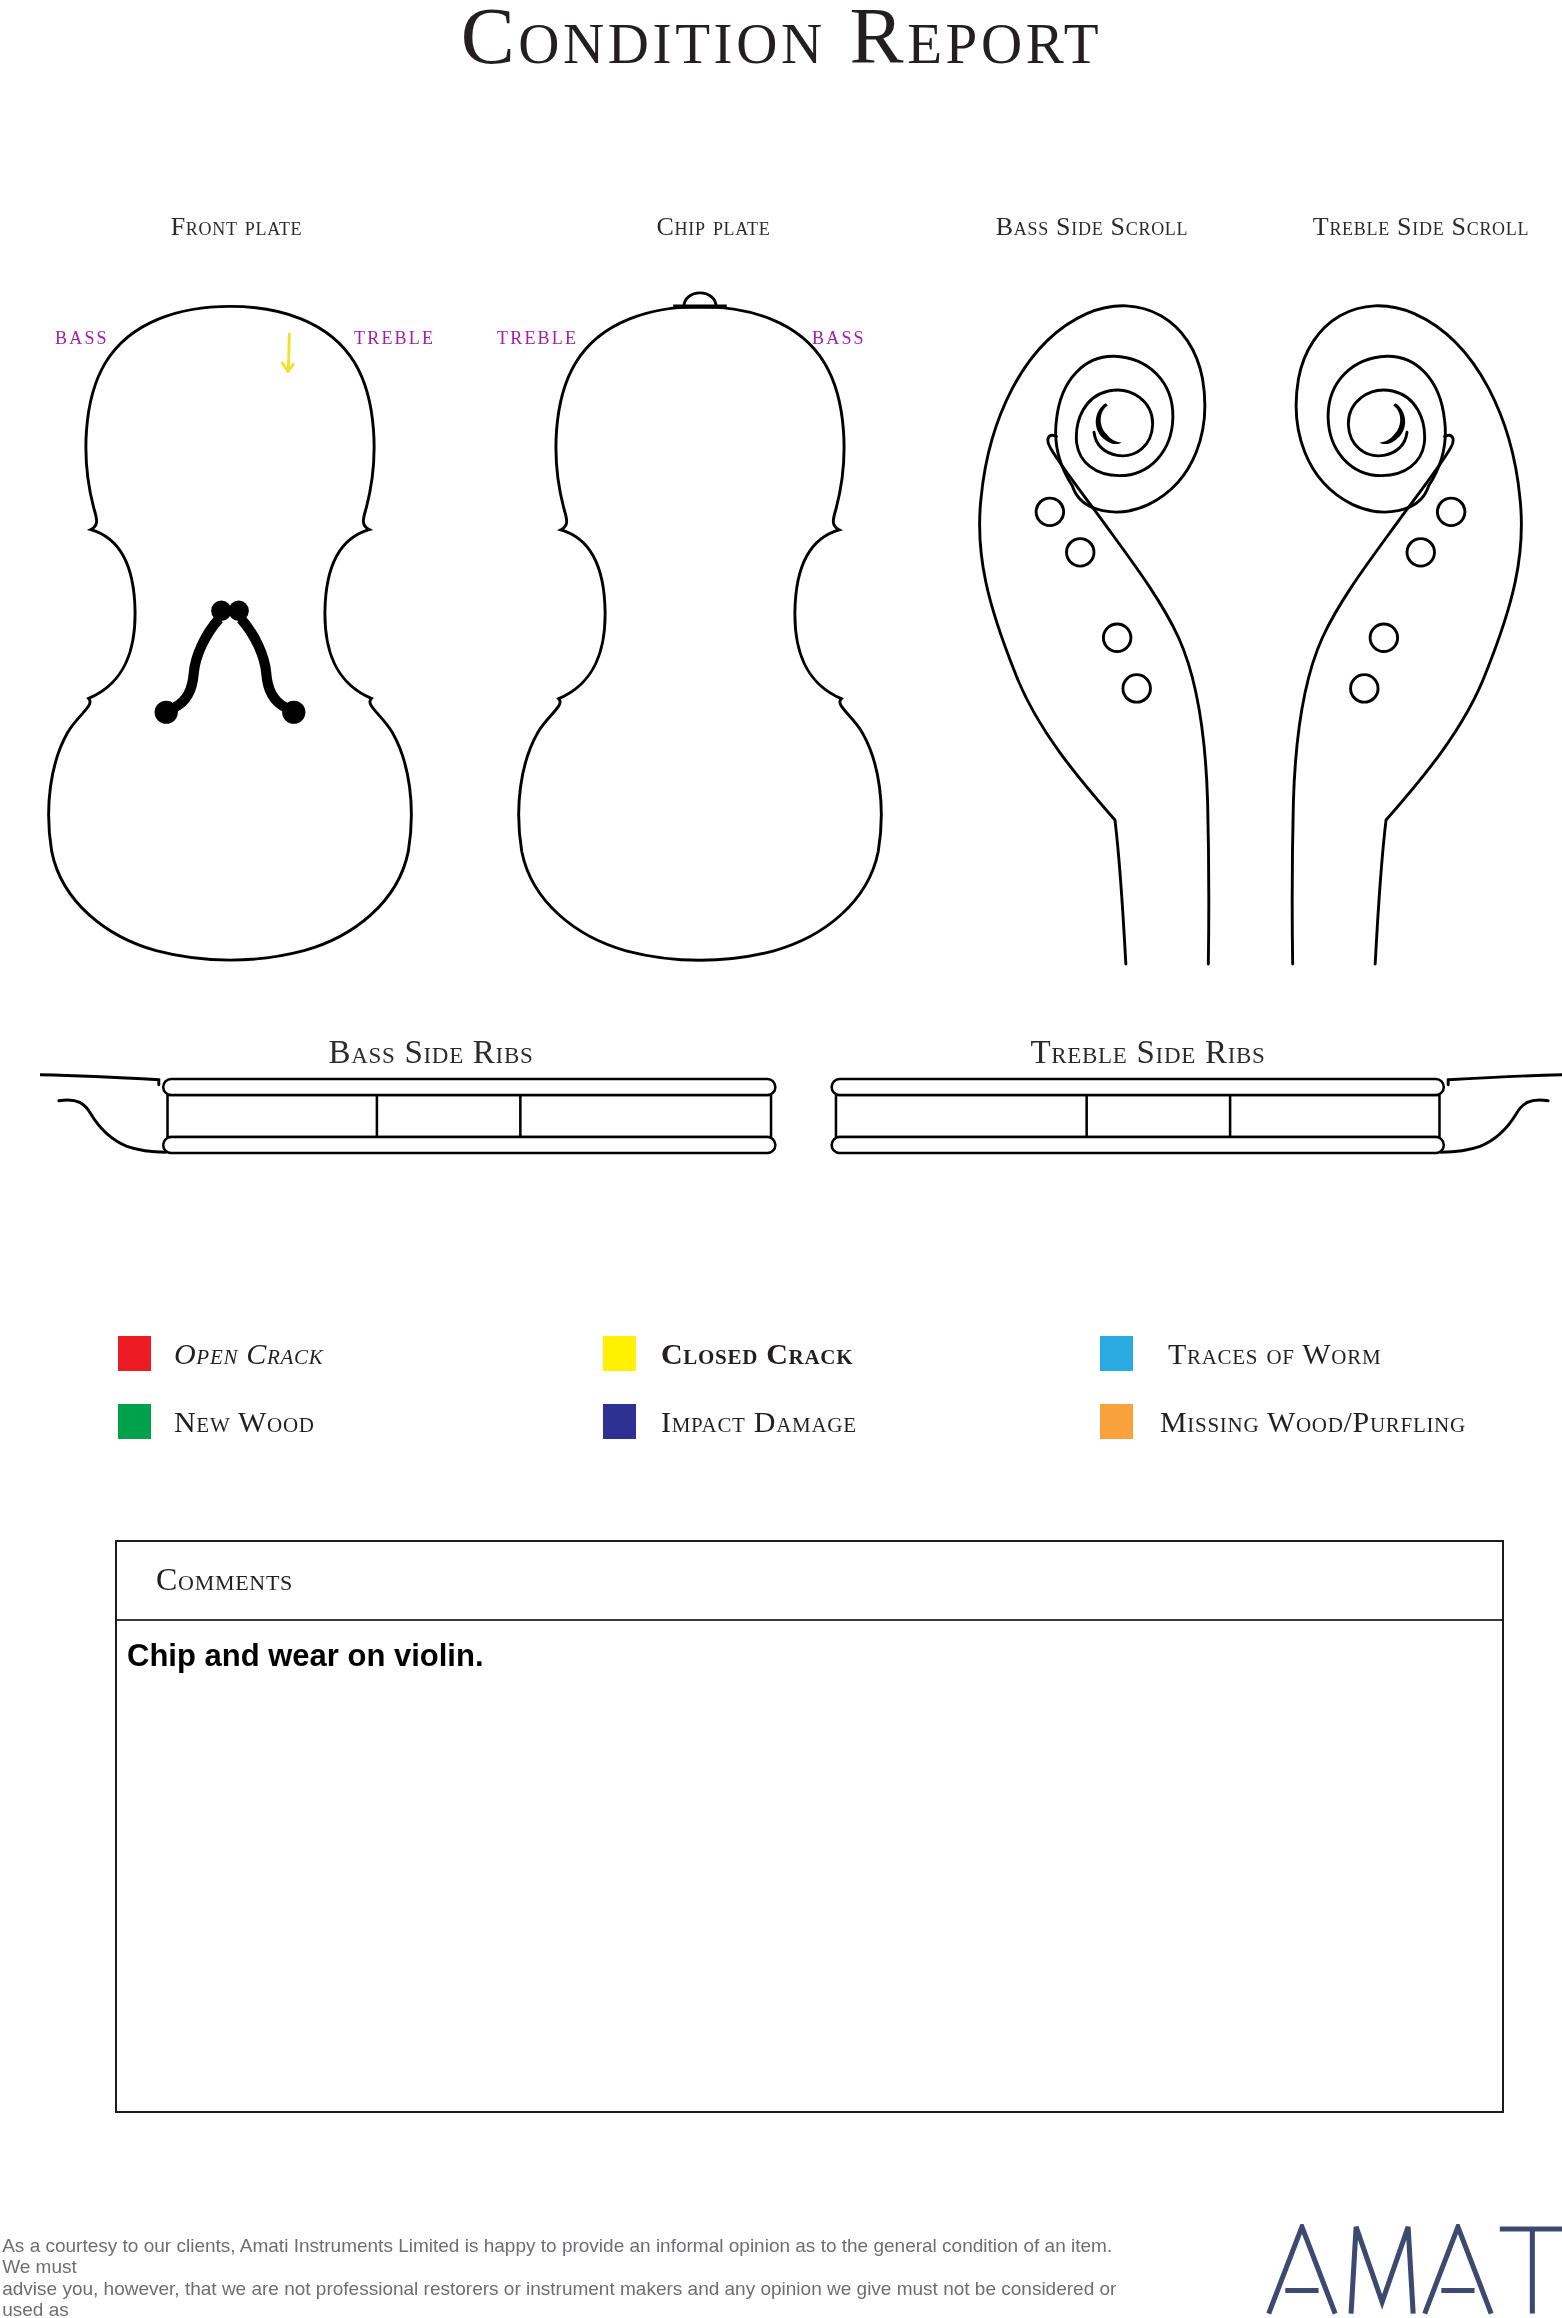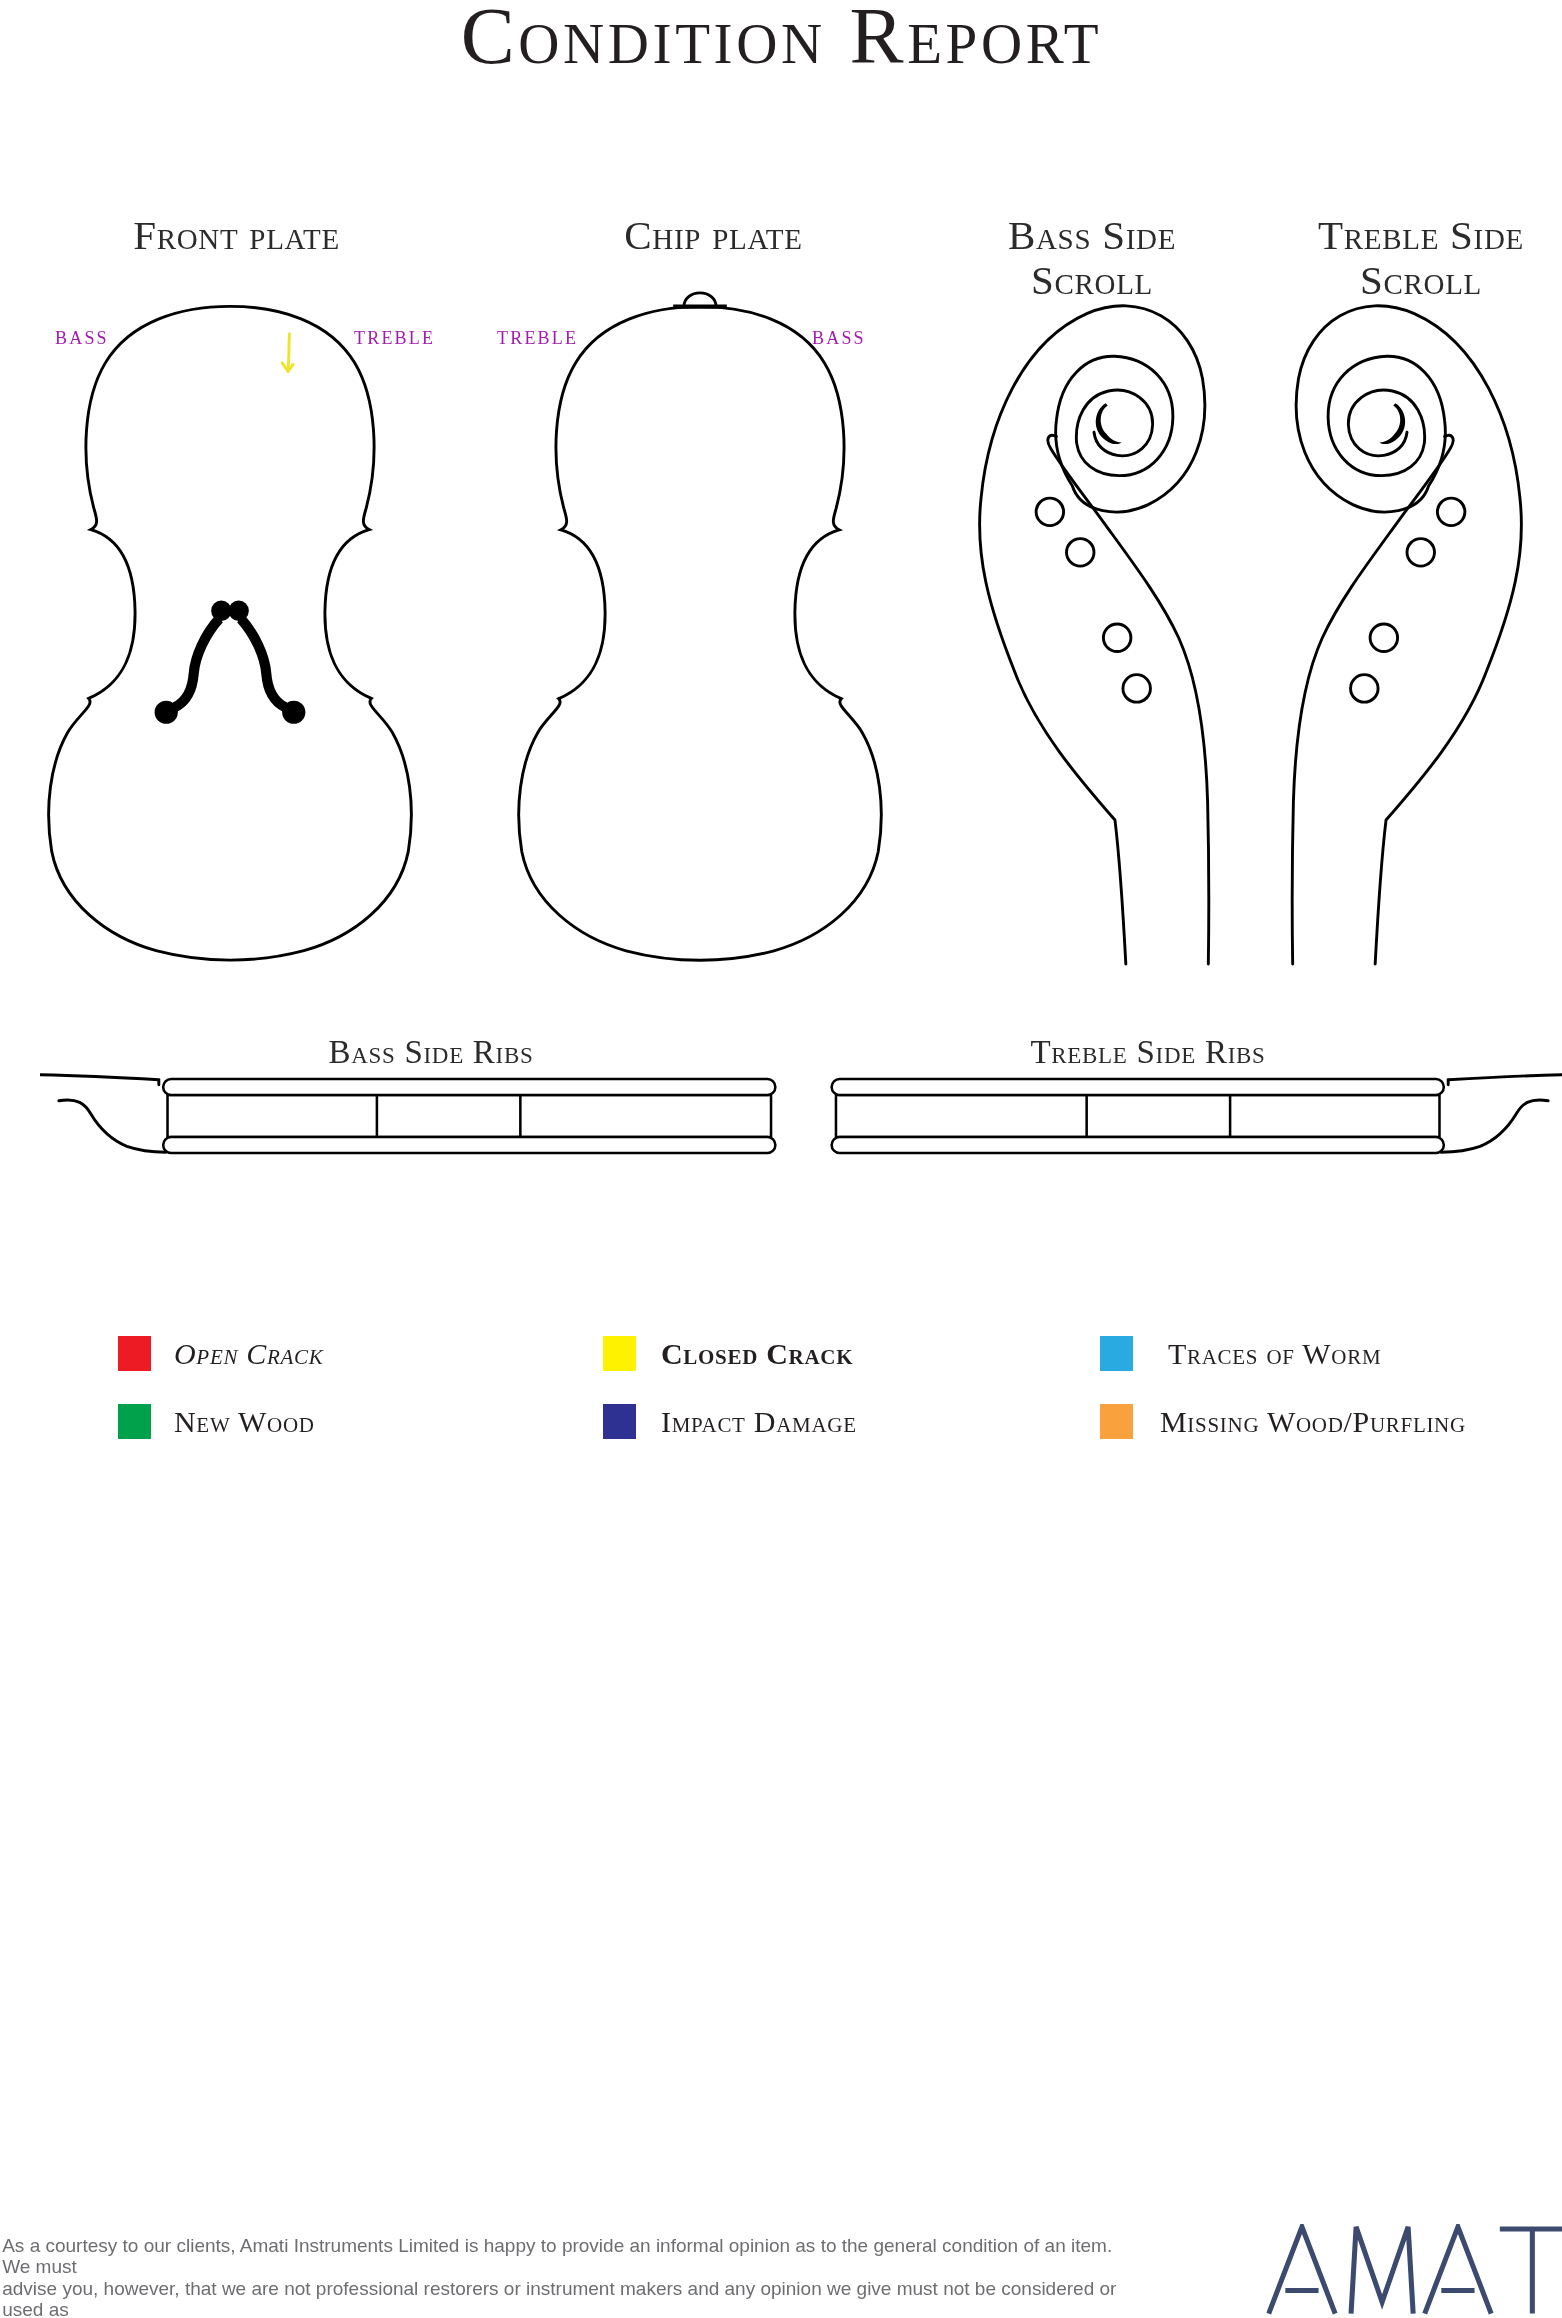--- a/index.html
+++ b/index.html
@@ -7,21 +7,21 @@
     position:relative;width:1563px;height:2319px;background:#ffffff;
     overflow:hidden;font-family:"Liberation Serif",serif;color:#1a1a1a;
   }
   .abs{position:absolute;}
   .sc{font-variant:small-caps;}
   #title{
     top:-4.3px;left:0;width:1563px;text-align:center;
     font-size:81px;letter-spacing:3.6px;color:#231f20;line-height:1.0;
   }
   .sec-head{
-    top:213px;text-align:center;font-size:41px;letter-spacing:0.7px;color:#2b2b2b;line-height:1.1;
+    top:213px;text-align:center;font-size:26px;letter-spacing:0.7px;color:#2b2b2b;line-height:1.1;
   }
   .ribs-head{
     top:1034px;text-align:center;font-size:33px;letter-spacing:0.7px;color:#2b2b2b;line-height:1.1;
   }
   .side-label{
     font-size:18px;letter-spacing:2.2px;color:#a21caf;font-family:"Liberation Serif",serif;
   }
   svg{display:block;}
   .legend-swatch{width:33px;height:35px;}
   .legend-label{
@@ -166,20 +166,26 @@
 
   <div class="abs legend-swatch" style="left:118px;top:1404px;background:#00A14B;"></div>
   <div class="abs sc legend-label" style="left:174px;top:1404px;">New Wood</div>
 
   <div class="abs legend-swatch" style="left:603px;top:1404px;background:#2E3192;"></div>
   <div class="abs sc legend-label" style="left:661px;top:1404px;">Impact Damage</div>
 
   <div class="abs legend-swatch" style="left:1100px;top:1404px;background:#F9A13C;"></div>
   <div class="abs sc legend-label" style="left:1160px;top:1404px;">Missing Wood/Purfling</div>
 
+  <div id="comments-box" class="abs">
+    <div id="comments-head">
+      <span class="sc">Comments</span>
+    </div>
+    <div id="comments-text">Chip and wear on violin.</div>
+  </div>
 
   <div id="footer-text" class="abs">
     <div>As a courtesy to our clients, Amati Instruments Limited is happy to provide an informal opinion as to the general condition of an item. We must</div>
     <div>advise you, however, that we are not professional restorers or instrument makers and any opinion we give must not be considered or used as</div>
 
   </div>
 
   <svg id="brand-logo" class="abs" width="313" height="91" viewBox="0 0 432 126" aria-label="AMATI">
     <g fill="none" stroke="#3B4A6E" stroke-width="7">
       <path d="M 10 124 L 56 4 L 102 124 M 33 92 L 79 92"></path>

